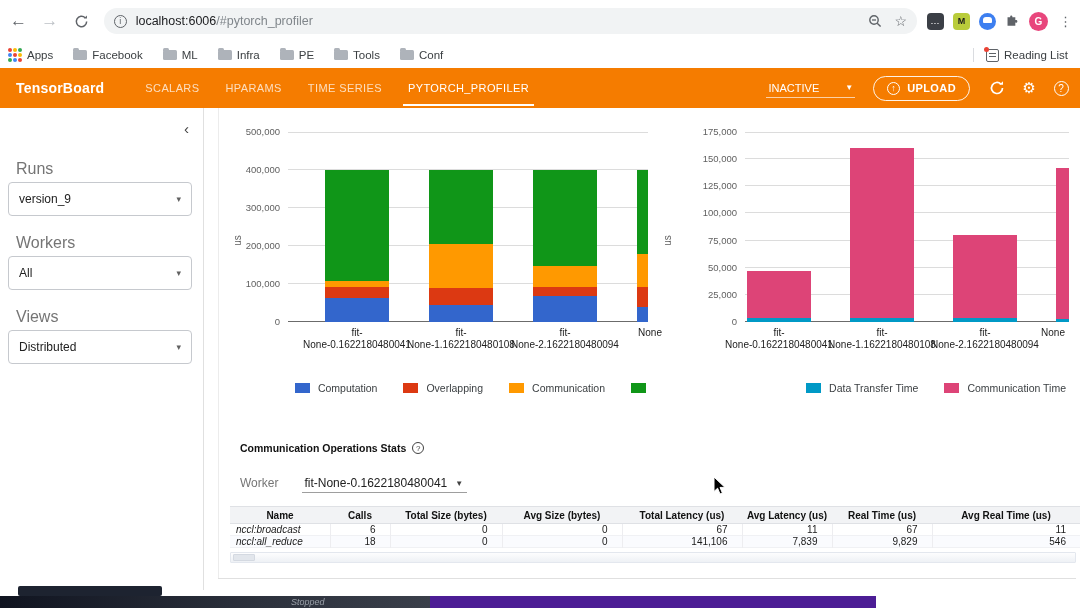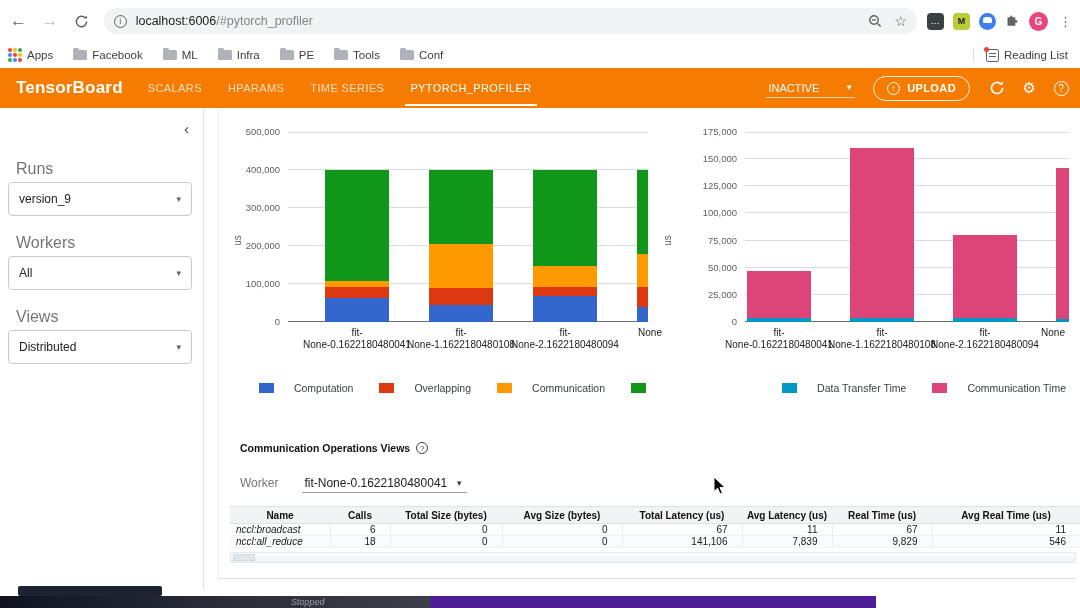--- a/index.html
+++ b/index.html
@@ -31,21 +31,21 @@
   .folder { width:14px; height:10px; background:#aeb3ba; border-radius:1.5px; position:relative; }
   .folder::before { content:""; position:absolute; left:0; top:-2px; width:6px; height:3px; background:#aeb3ba; border-radius:1.5px 1.5px 0 0; }
   .grid9 { display:grid; grid-template-columns:repeat(3,4px); grid-gap:1px; }
   .grid9 i { width:4px; height:4px; border-radius:50%; }
   .rl-ic { width:13px; height:13px; border:1.2px solid #5f6368; border-radius:2px; position:relative; }
   .rl-ic::before { content:""; position:absolute; left:2px; top:3px; width:7px; height:1.2px; background:#5f6368; box-shadow:0 3px 0 #5f6368; }
   .rl-dot { position:absolute; width:5px; height:5px; background:#ea4335; border-radius:50%; left:-3px; top:-3px; }
 
   
   .tb-header { position:absolute; left:0; top:68px; width:1080px; height:40px; background:#f57c00; display:flex; align-items:center; color:#fff; }
-  .brand { font-size:17px; font-weight:bold; margin:0 12px 0 16px; letter-spacing:.2px; }
+  .brand { font-size:14px; font-weight:bold; margin:0 28px 0 16px; letter-spacing:.2px; }
   .tb-tabs { display:flex; align-items:stretch; height:100%; }
   .tab { display:flex; align-items:center; padding:0 13px; font-size:11px; letter-spacing:.4px; color:rgba(255,255,255,.75); position:relative; cursor:default; }
   .tab.active { color:#fff; }
   .tab.active::after { content:""; position:absolute; left:8px; right:8px; bottom:2px; height:2px; background:#fff; }
   .tb-spacer { flex:1; }
   .tb-status { display:flex; align-items:center; gap:26px; font-size:11px; border-bottom:1px solid rgba(255,255,255,.65); padding:3px 2px; margin-right:18px; }
   .tb-status .caret { font-size:8px; }
   .upload-btn { display:flex; align-items:center; gap:7px; border:1px solid rgba(255,255,255,.9); border-radius:16px; padding:5px 13px; font-size:11px; font-weight:bold; letter-spacing:.4px; margin-right:14px; }
   .up-ic { width:13px; height:13px; border:1.3px solid #fff; border-radius:50%; font-size:9px; display:flex; align-items:center; justify-content:center; }
   .hd-ic { width:26px; height:26px; display:flex; align-items:center; justify-content:center; margin-right:6px; font-size:15px; }
@@ -68,21 +68,21 @@
   #chart-left { left:26px; width:430px; }
   #chart-right { left:456px; width:420px; }
   .plot { position:absolute; overflow:hidden; }
   .grid { position:absolute; left:0; width:100%; height:1px; background:#dcdcdc; }
   .baseline { position:absolute; left:0; width:100%; height:1px; background:#6b6b6b; }
   .seg { position:absolute; }
   .ytick { position:absolute; left:0; text-align:right; font-size:9.5px; color:#616161; }
   .ylab { position:absolute; left:2px; top:120px; font-size:10px; color:#616161; transform:rotate(-90deg); }
   .xlab { position:absolute; text-align:center; font-size:10px; color:#222; line-height:12px; }
   .legend { position:absolute; top:267px; left:0; right:14px; display:flex; justify-content:flex-end; gap:26px; }
-  .lg-item { display:flex; align-items:center; gap:20px; }
+  .lg-item { display:flex; align-items:center; gap:8px; }
   .sw { width:15px; height:10px; display:inline-block; }
   .lg-t { font-size:10.5px; color:#3c4043; }
 
   
   .cs-title { position:absolute; left:36px; top:334px; font-size:10.5px; font-weight:bold; color:#111; display:flex; align-items:center; gap:6px; }
   .q-ic { width:12px; height:12px; border:1.2px solid #424242; border-radius:50%; font-size:8px; font-weight:normal; color:#424242; display:flex; align-items:center; justify-content:center; }
   .worker-row { position:absolute; left:36px; top:368px; display:flex; align-items:baseline; gap:24px; }
   .worker-lab { font-size:12px; color:#757575; }
   .worker-sel { font-size:12px; color:#212121; border-bottom:1px solid #9e9e9e; padding:0 4px 2px 2px; display:flex; align-items:center; gap:8px; }
   .worker-sel .caret { font-size:8px; color:#424242; }
@@ -374,21 +374,21 @@
             <span class="lg-t">Data Transfer Time</span>
           </span>
           <span class="lg-item">
             <span class="sw" style="background: rgb(221, 68, 119);"></span>
             <span class="lg-t">Communication Time</span>
           </span>
         </div>
       </div>
 
     <div class="cs-title">
-      <span>Communication Operations Views</span>
+      <span>Communication Operations Stats</span>
       <span class="q-ic">?</span>
     </div>
     <div class="worker-row">
       <span class="worker-lab">Worker</span>
       <span class="worker-sel">
         <span>fit-None-0.1622180480041</span>
         <span class="caret">▼</span>
       </span>
     </div>
 

